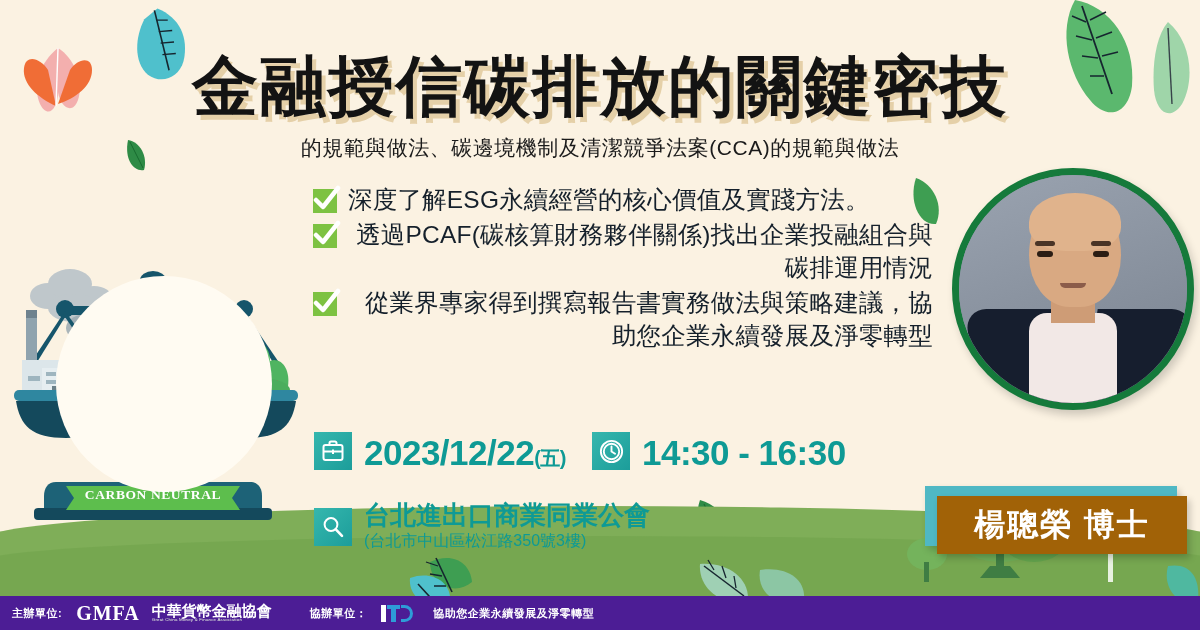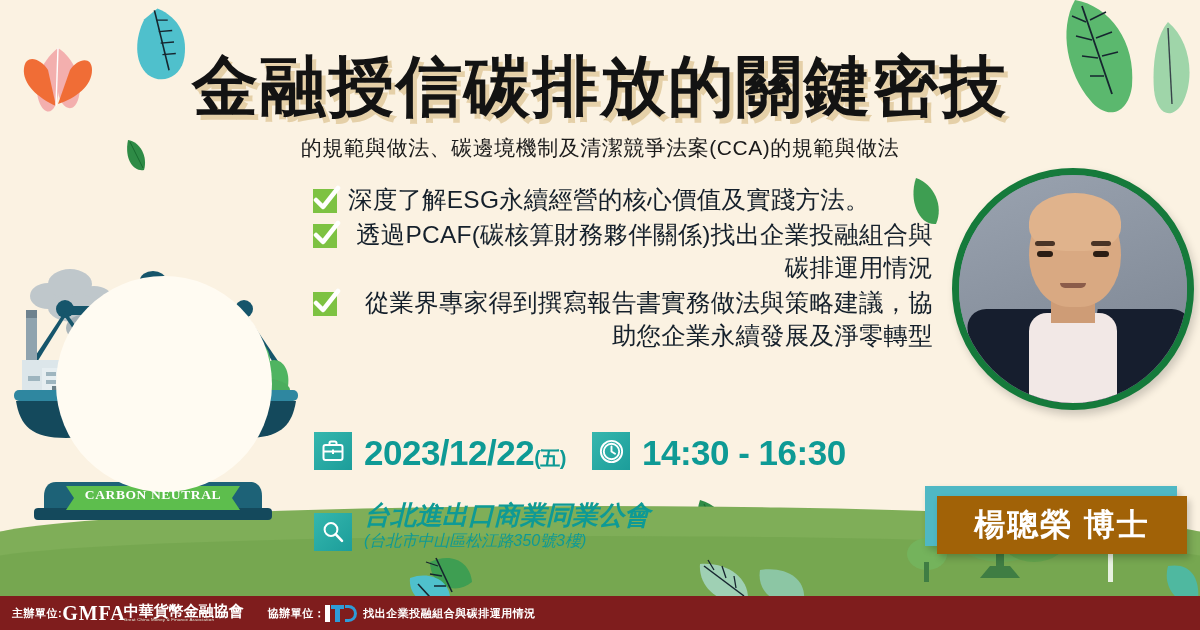--- a/index.html
+++ b/index.html
@@ -23,21 +23,21 @@
     border-radius:50% 50% 0 0/34px 34px 0 0;
   }
   .ground2{
     position:absolute;left:-20px;right:-20px;bottom:32px;height:62px;
     background:#6FA24B;
     border-radius:50% 50% 0 0 / 26px 26px 0 0;
     opacity:.55;
   }
   .footerbar{
     position:absolute;left:0;right:0;bottom:0;height:34px;
-    background:#7f1d1d;display:flex;align-items:center;gap:0;
+    background:#4c1d95;display:flex;align-items:center;gap:14px;
     padding-left:12px;
   }
   .f-label{color:#fff;font-size:11px;font-weight:bold;letter-spacing:.5px;white-space:nowrap;}
   .gmfa{color:#fff;font-family:"Liberation Serif","DejaVu Serif",serif;font-size:20px;font-weight:bold;letter-spacing:1px;line-height:1;}
   .gmfa-cn{color:#fff;font-size:15px;font-weight:bold;line-height:1.05;white-space:nowrap;}
   .gmfa-en{color:#e7efdf;font-size:4.4px;line-height:1.1;white-space:nowrap;letter-spacing:.2px;}
   .tfd-logo{display:flex;align-items:flex-end;gap:1px;}
   .tfd-bar{width:5px;height:17px;background:#fff;}
   .tfd-t{position:relative;width:13px;height:17px;}
   .tfd-t:before{content:"";position:absolute;left:0;top:0;width:13px;height:4px;background:#2E9CD8;}
@@ -66,21 +66,21 @@
 
   
   .iconsq{
     width:38px;height:38px;flex:0 0 38px;
     background:linear-gradient(135deg,#35B7AE 0%,#1C9D9A 100%);
     display:flex;align-items:center;justify-content:center;
   }
   .row-datetime{position:absolute;left:314px;top:432px;display:flex;align-items:flex-end;}
   .bigval{font-size:35px;font-weight:bold;color:#0E9A95;letter-spacing:-.5px;line-height:1;margin-left:12px;}
   .bigval .small{font-size:20px;}
-  .row-venue{position:absolute;left:314px;top:502px;display:flex;align-items:flex-end;font-style:italic;}
+  .row-venue{position:absolute;left:314px;top:502px;display:flex;align-items:center;}
   .venue-name{font-size:26px;font-weight:bold;color:#0E9A95;line-height:1.05;}
   .venue-addr{font-size:16px;color:#0E9A95;line-height:1.15;margin-top:3px;}
 
   
   .portrait{
     position:absolute;left:952px;top:168px;width:228px;height:228px;border-radius:50%;
     border:7px solid #157A3B;overflow:hidden;background:#8a94a3;
     box-shadow:3px 5px 9px rgba(0,0,0,.18);
   }
   .p-bg{position:absolute;inset:0;background:linear-gradient(160deg,#9aa3b0 0%,#79828f 100%);}
@@ -396,16 +396,16 @@
     <span style="display:flex;flex-direction:column;justify-content:center;margin-left:-2px;">
       <span class="gmfa-cn">中華貨幣金融協會</span>
       <span class="gmfa-en">Great China Money &amp; Finance Association</span>
     </span>
     <span class="f-label" style="margin-left:24px;">協辦單位：</span>
     <span class="tfd-logo">
       <span class="tfd-bar"></span>
       <span class="tfd-t"></span>
       <span class="tfd-d"></span>
     </span>
-    <span class="f-label" style="margin-left:6px;">找出企業投融組合與碳排運用情況</span>
+    <span class="f-label" style="margin-left:6px;">協助您企業永續發展及淨零轉型</span>
   </div>
 
 </div>
 
 </body></html>

